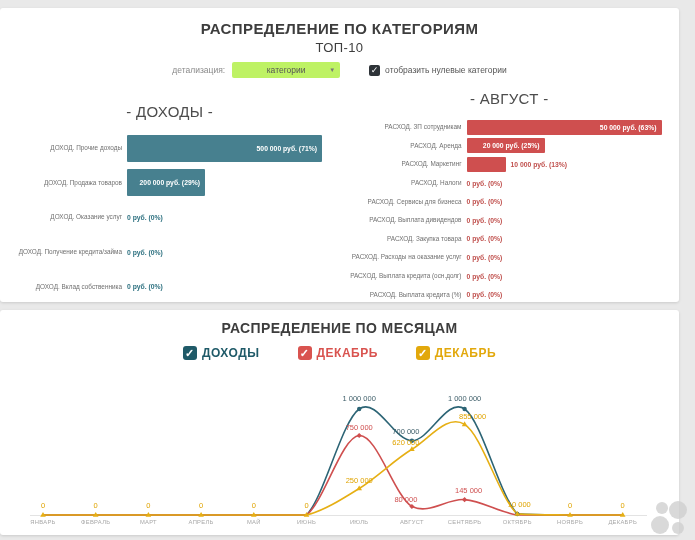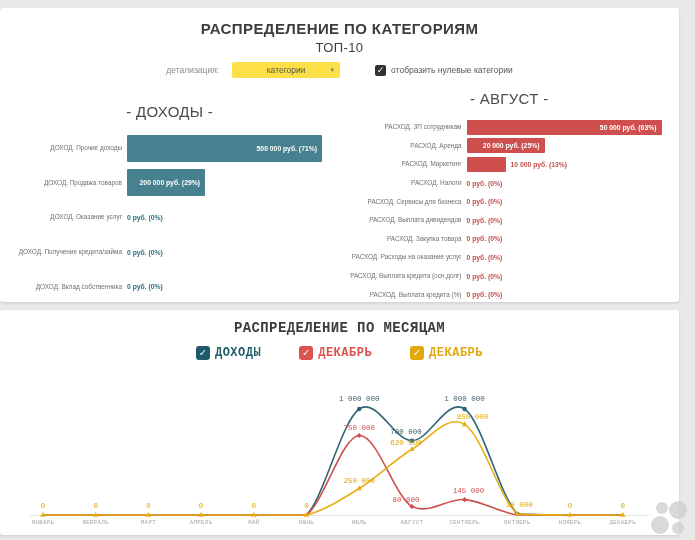--- a/index.html
+++ b/index.html
@@ -3,28 +3,28 @@
 <meta charset="utf-8">
 <style>
   html,body{margin:0;padding:0;}
   body{
     width:695px;height:540px;background:#e9e9e9;
     font-family:"Liberation Sans",sans-serif;position:relative;overflow:hidden;
   }
   .card{position:absolute;left:0;width:679px;background:#fff;border-radius:3px;
         box-shadow:0 1px 3px rgba(0,0,0,.13);}
   #card-categories{top:8px;height:294px;}
-  #card-months{top:310px;height:225px;font-family:Liberation Mono, monospace;}
+  #card-months{top:310px;height:225px;}
   .main-title{text-align:center;font-weight:bold;color:#3d3d3d;font-size:15px;
               letter-spacing:.4px;padding-top:12px;}
   .sub-title{text-align:center;font-weight:normal;color:#3d3d3d;font-size:13px;
              letter-spacing:.4px;margin-top:3px;}
-  .controls{display:flex;justify-content:center;align-items:center;gap:13px;margin-top:7px;}
+  .controls{display:flex;justify-content:center;align-items:center;gap:7px;margin-top:7px;}
   .detail-label{font-size:8.5px;color:#8a8a8a;}
-  .select{width:108px;height:16px;background:#fde047;border-radius:2px;position:relative;
+  .select{width:108px;height:16px;background:#bef264;border-radius:2px;position:relative;
           display:flex;align-items:center;justify-content:center;color:#555;font-size:8.5px;cursor:pointer;}
   .select .caret{position:absolute;right:5px;font-size:6px;color:#777;}
   .zero-toggle{display:flex;align-items:center;gap:5px;margin-left:22px;cursor:pointer;}
   .chk{width:11px;height:11px;background:#2e3338;border-radius:2px;color:#fff;
        font-size:9px;line-height:11px;text-align:center;flex-shrink:0;}
   .zero-label{font-size:8.5px;color:#555;}
   .columns{display:flex;margin-top:6px;align-items:flex-end;}
   .col{width:50%;}
   .col-header{text-align:center;font-size:15px;color:#4c4c4c;margin:6px 0 11px;letter-spacing:.3px;}
   .bars{padding-left:10px;padding-right:4px;}

